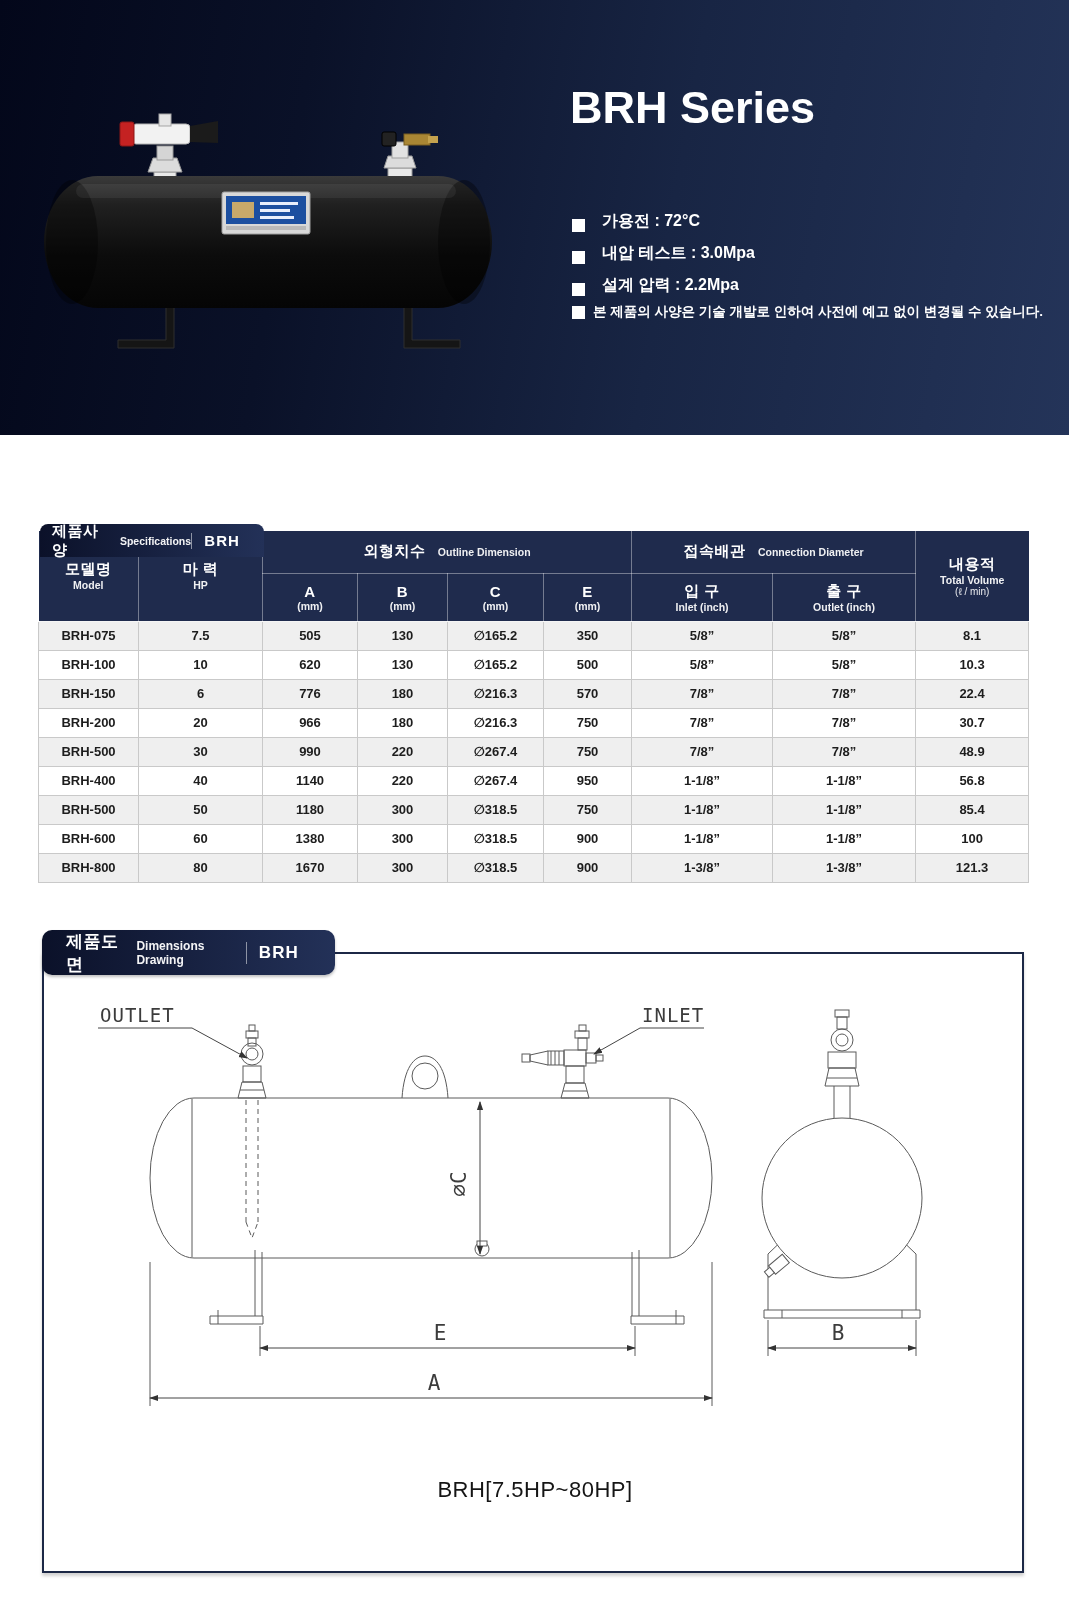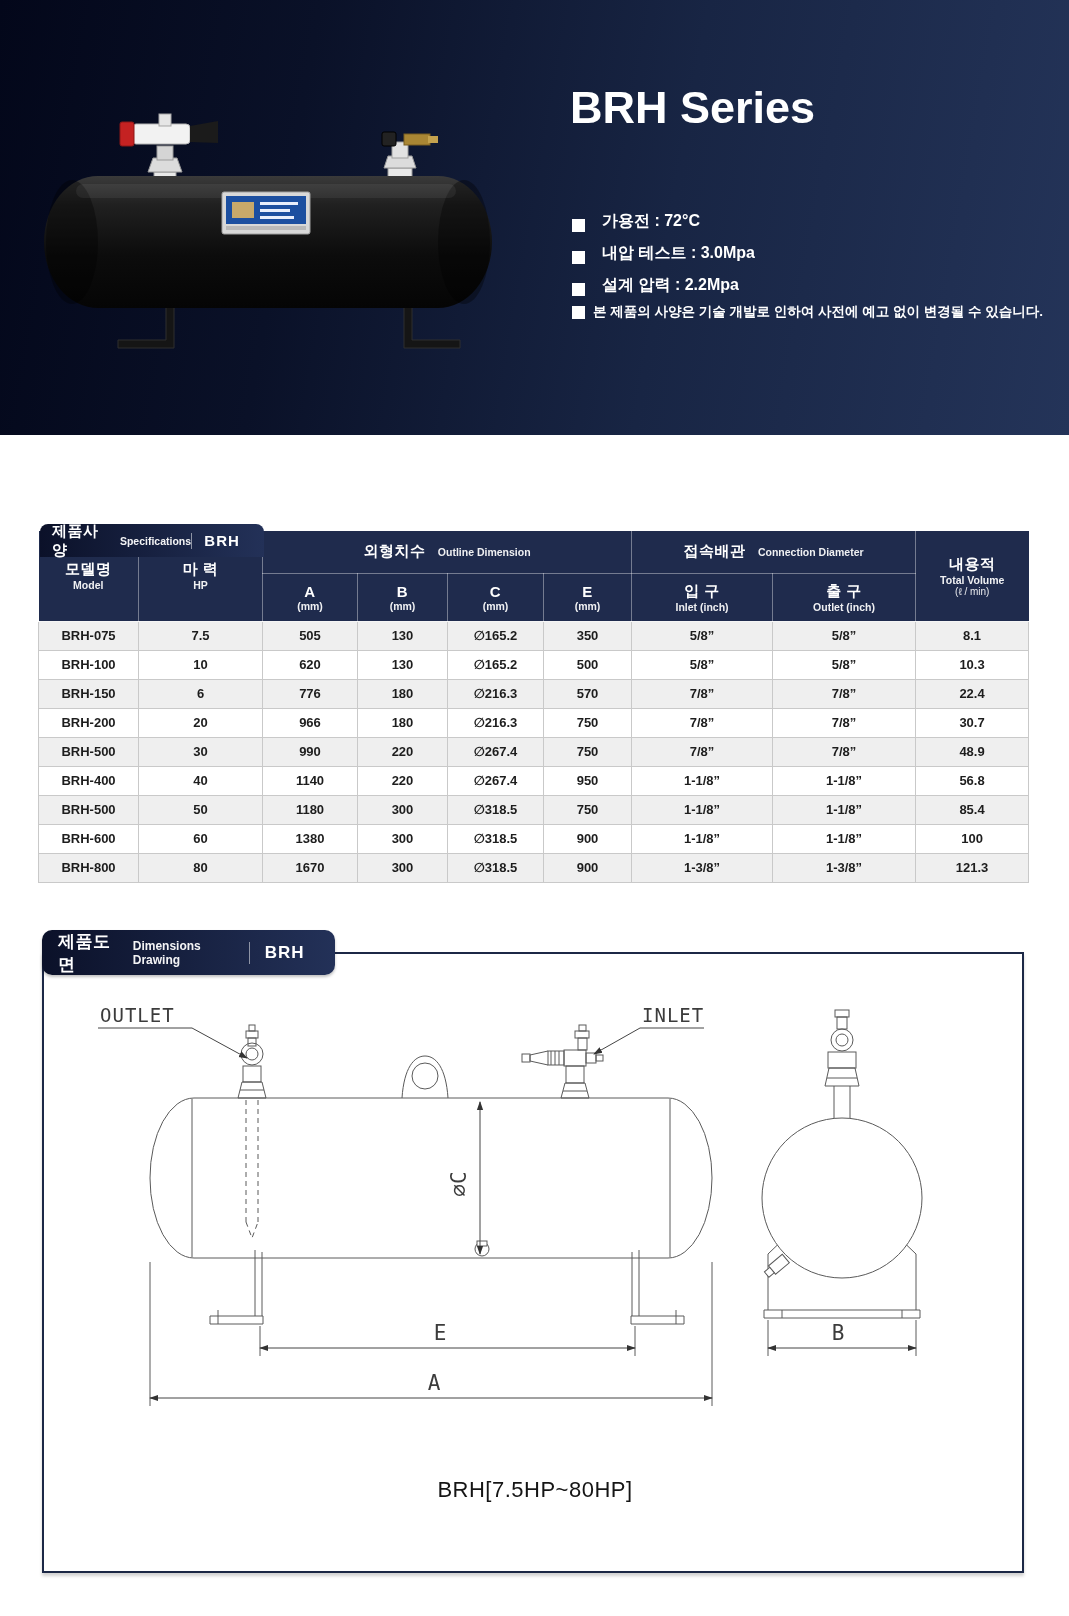--- a/index.html
+++ b/index.html
@@ -15,21 +15,21 @@
   .bullet{display:flex;align-items:flex-end;gap:17px;height:32px;font-size:16px;font-weight:700;}
   .sq{width:13px;height:13px;background:#ffffff;flex:none;}
   .note{position:absolute;left:572px;top:303px;color:#ffffff;font-size:13.5px;font-weight:700;
         display:flex;align-items:center;gap:8px;white-space:nowrap;}
   .photo{position:absolute;left:36px;top:98px;width:474px;height:286px;}
 
   
   .tab{position:absolute;display:flex;align-items:center;color:#fff;
        background:linear-gradient(90deg,#0b1129,#233158);}
   .tab-spec{left:40px;top:524px;width:224px;height:33px;border-radius:8px 8px 0 0;padding:0 12px;z-index:2;}
-  .tab-draw{left:42px;top:930px;width:293px;height:45px;border-radius:10px;padding:0 16px;z-index:3;
+  .tab-draw{left:42px;top:930px;width:293px;height:45px;border-radius:10px;padding:0 24px;z-index:3;
             box-shadow:0 2px 3px rgba(0,0,0,.25);}
   .ko-t{font-weight:700;font-size:15px;letter-spacing:.5px;}
   .tab-draw .ko-t{font-size:17px;}
   .en-t{font-size:10.5px;margin-left:6px;font-weight:600;opacity:.95;}
   .tab-draw .en-t{font-size:12px;}
   .tdiv{width:1px;height:16px;background:rgba(255,255,255,.5);margin-left:auto;}
   .tab-draw .tdiv{height:22px;}
   .badge{font-weight:700;font-size:15px;width:60px;text-align:center;letter-spacing:1px;}
   .tab-draw .badge{font-size:17px;width:70px;}
 

